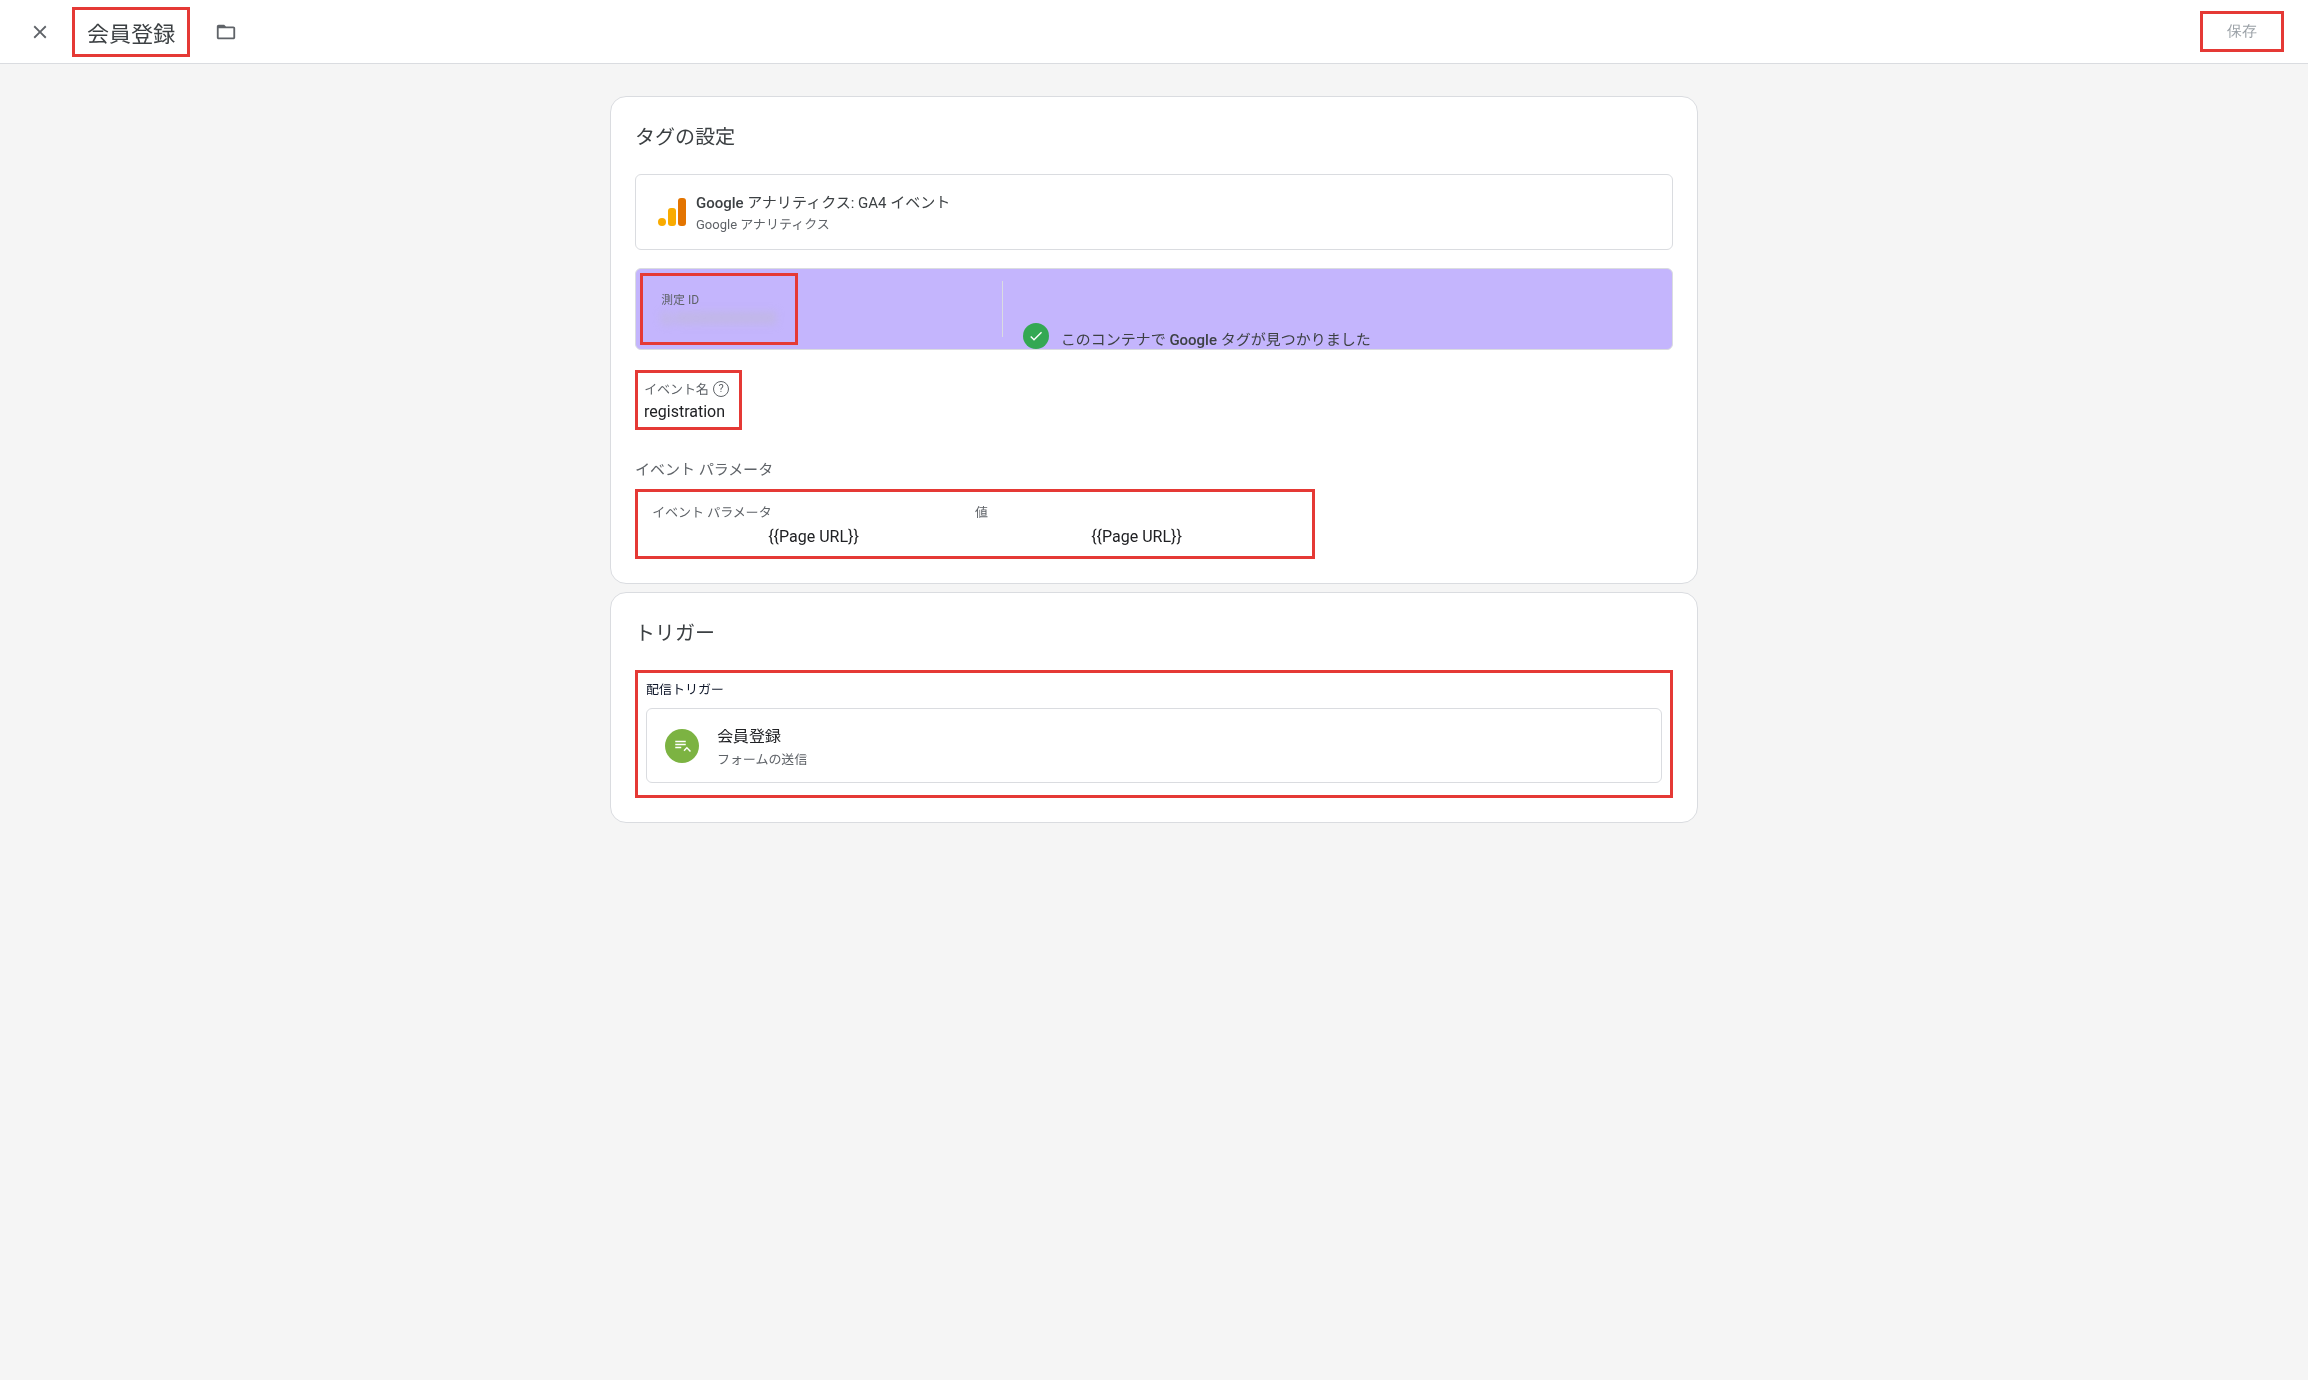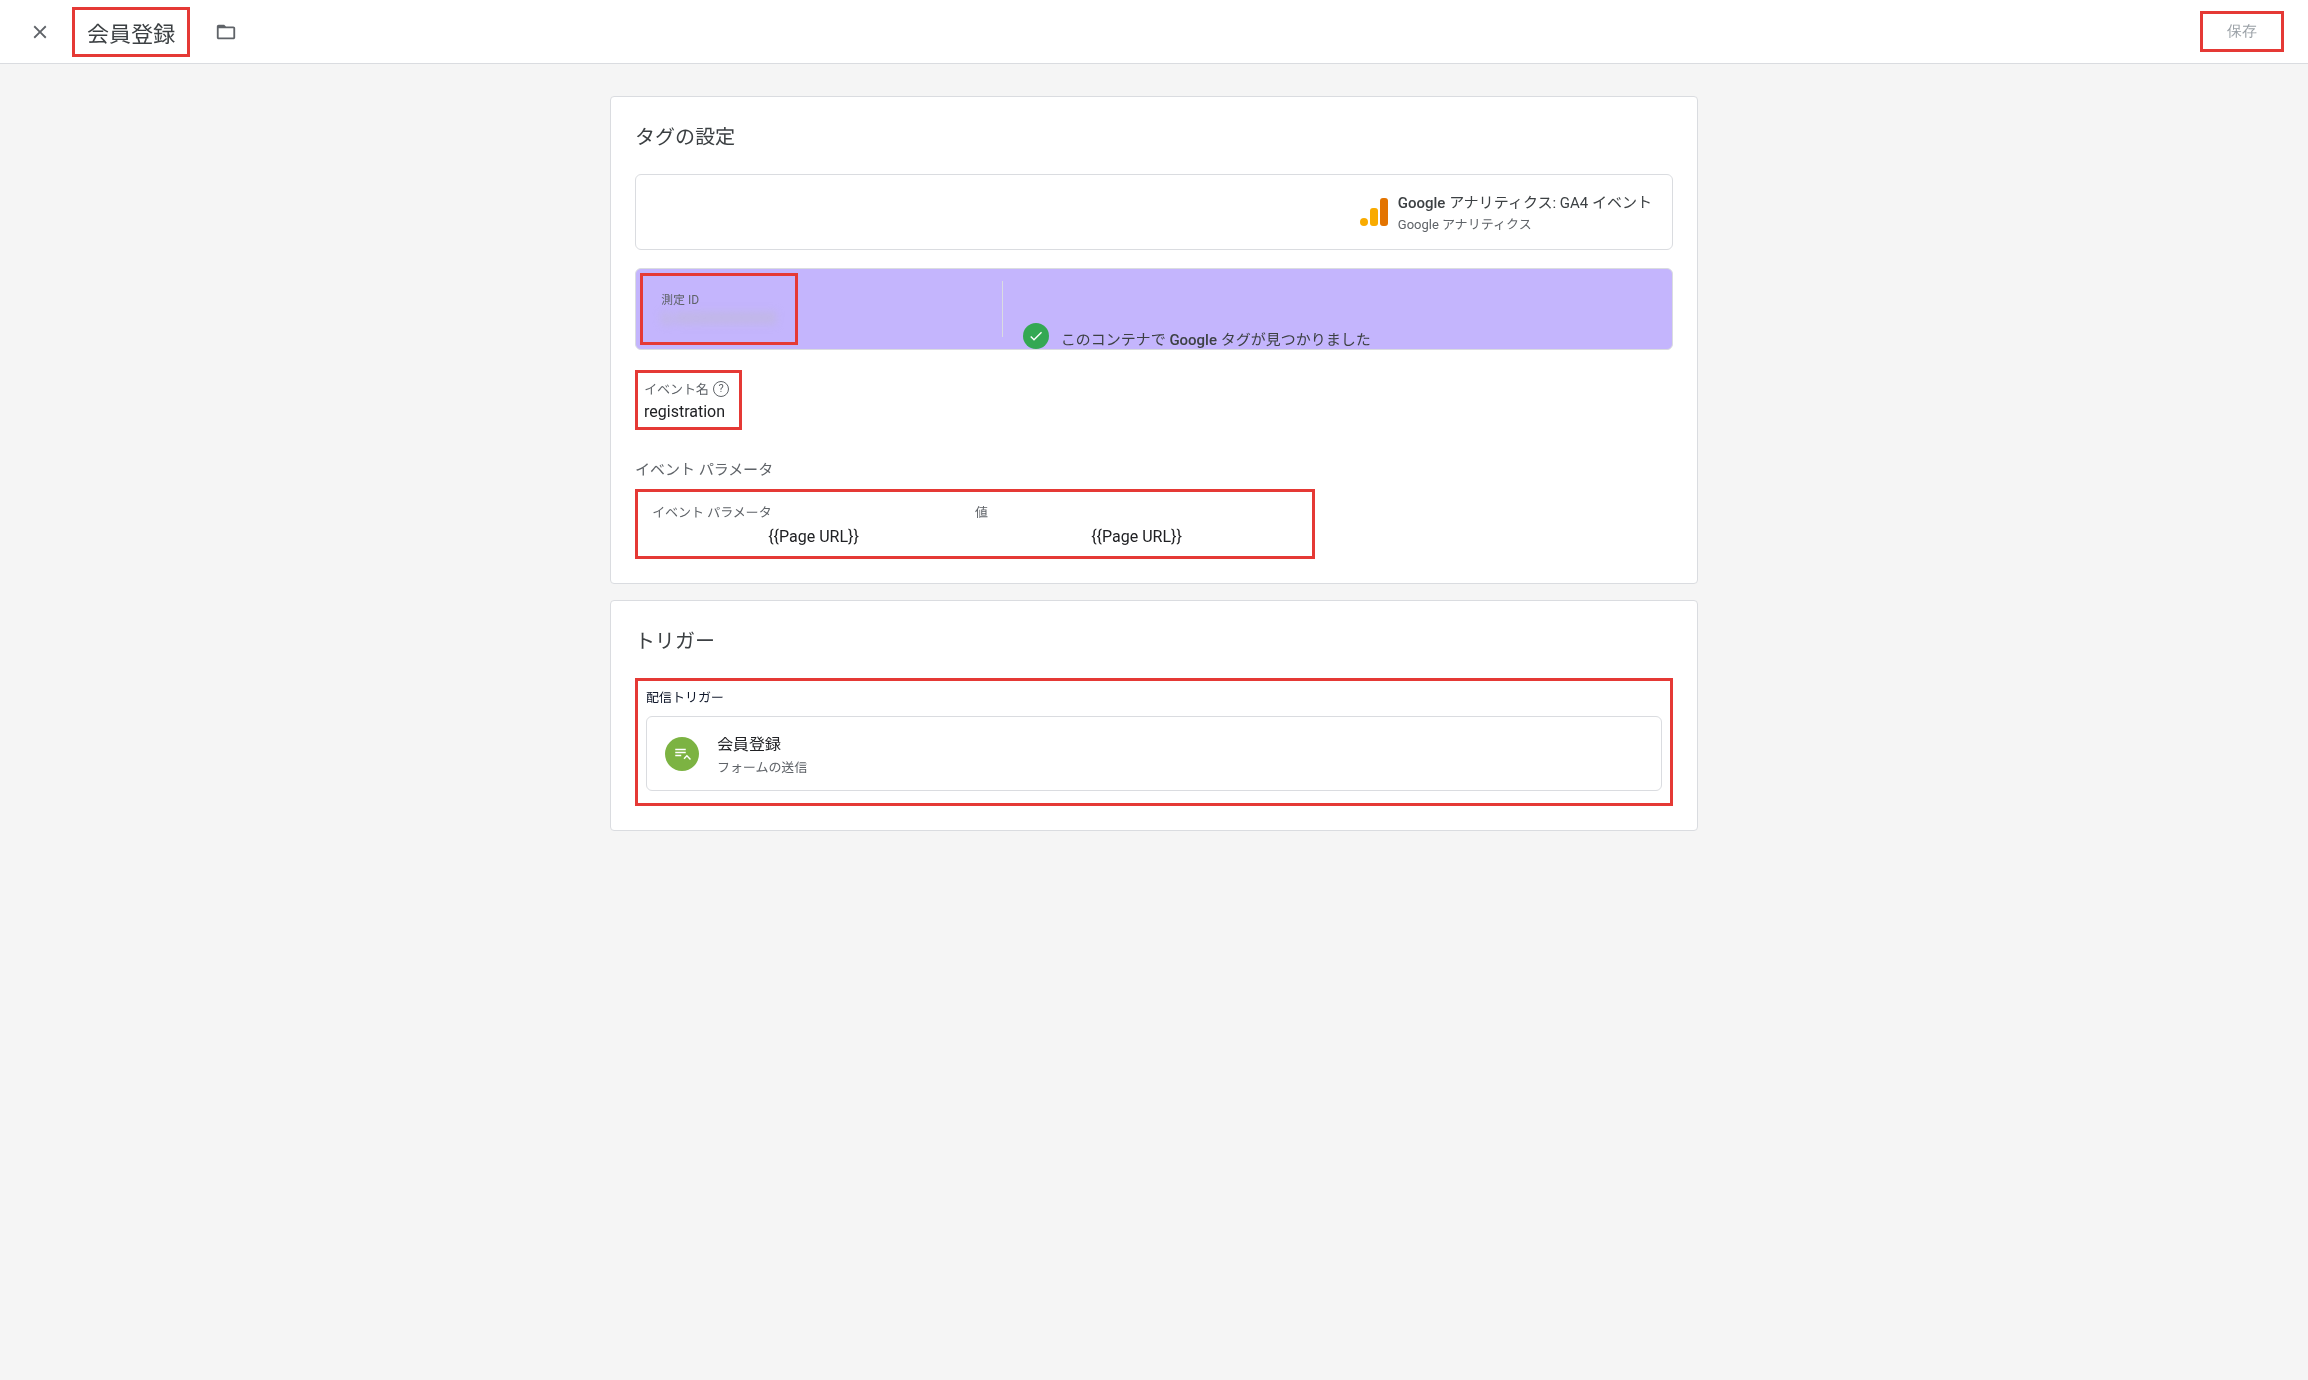--- a/index.html
+++ b/index.html
@@ -51,23 +51,23 @@
     margin-right: 8px;
   }
   .content {
     max-width: 1120px;
     margin: 32px auto 0 auto;
     padding: 0 16px;
   }
   .card {
     background: #fff;
     border: 1px solid #dadce0;
-    border-radius: 4px;
+    border-radius: 16px;
     padding: 24px;
-    margin-bottom: 16px;
+    margin-bottom: 8px;
   }
   .card-title {
     font-size: 20px;
     color: #3c4043;
     margin-bottom: 24px;
     font-weight: 400;
   }
   .label {
     font-size: 13px;
     color: #5f6368;
@@ -77,21 +77,20 @@
     gap: 4px;
   }
   .tag-type-row {
     border: 1px solid #dadce0;
     border-radius: 6px;
     padding: 16px 20px;
     display: flex;
     align-items: center;
     gap: 8px;
     margin-bottom: 18px;
-    justify-content: flex-end;
   }
   .ga-icon {
     width: 32px; height: 32px;
     position: relative;
   }
   .ga-icon span {
     position: absolute;
     bottom: 2px;
     border-radius: 3px;
   }

